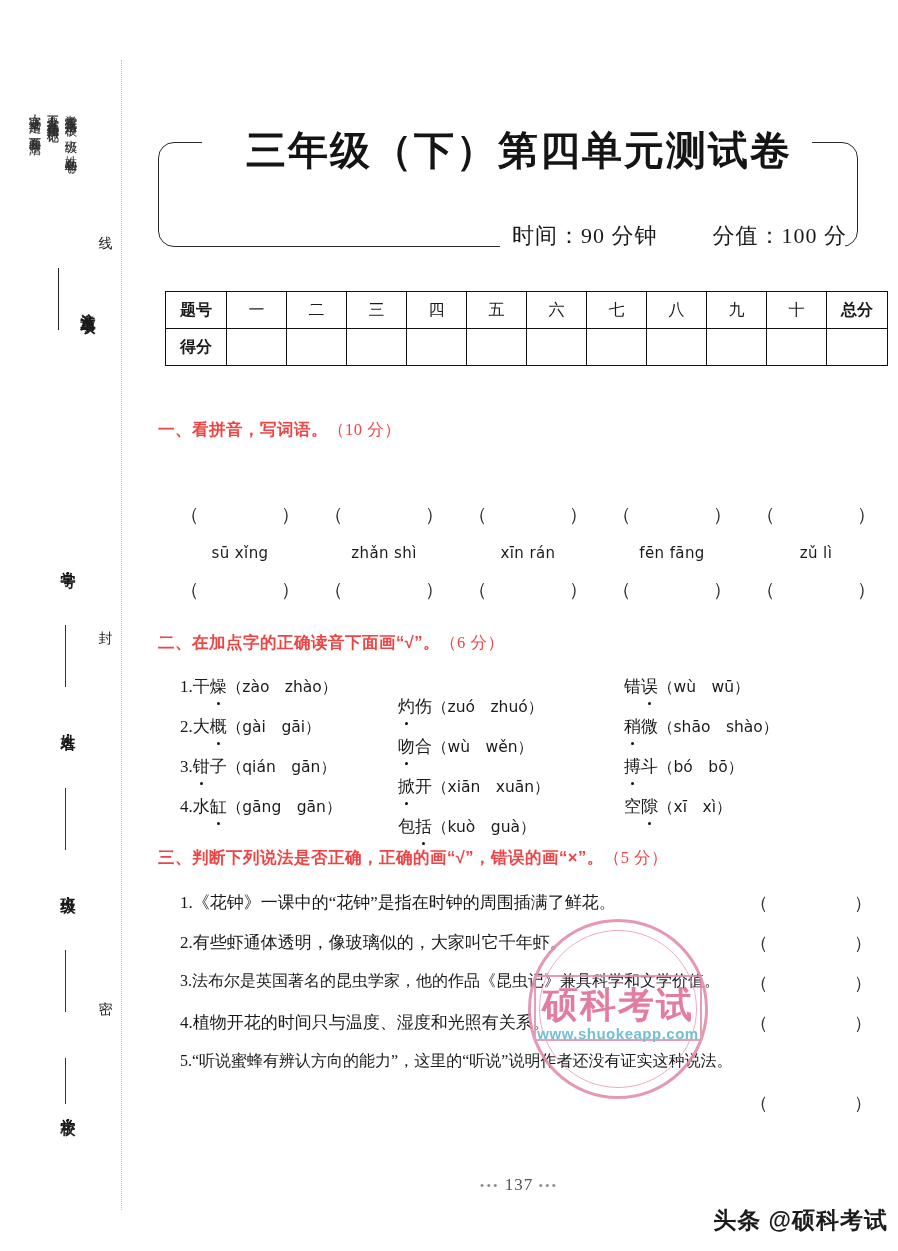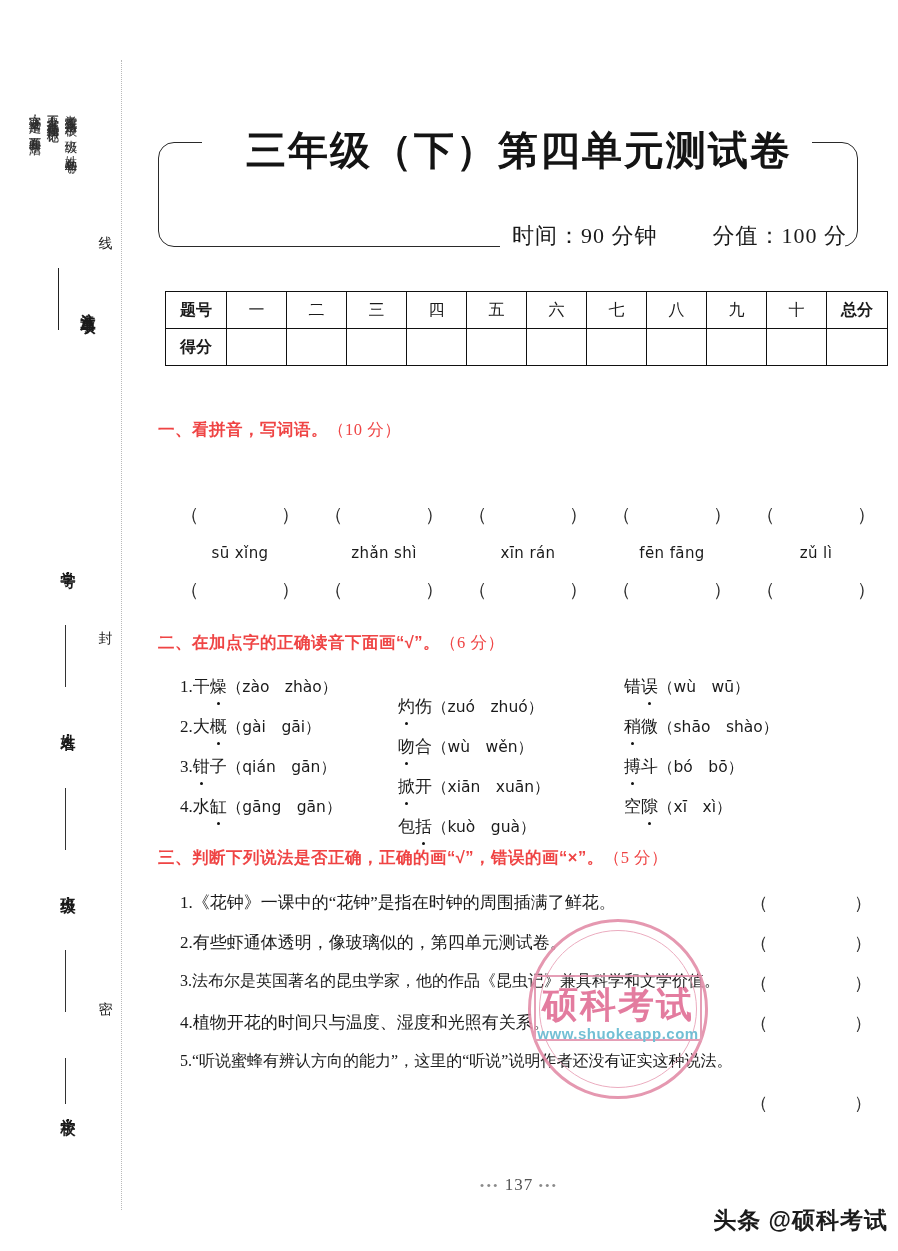--- a/index.html
+++ b/index.html
@@ -496,21 +496,21 @@
   <div class="sec-head" style="left:18px; top:840px;text-align:right;">
     <span>三、判断下列说法是否正确，正确的画“√”，错误的画“×”。</span><span class="pts">（5 分）</span>
   </div>
 
   <div class="q3-row" style="top:884px;">
     <span class="stext">1.</span><span class="stext">《花钟》一课中的“花钟”是指在时钟的周围插满了鲜花。</span>
   </div>
   <div class="q3-paren" style="left:610px; top:884px;">（　）</div>
 
   <div class="q3-row" style="top:924px;">
-    <span class="stext">2.</span><span class="stext">有些虾通体透明，像玻璃似的，第四单元测试卷。</span>
+    <span class="stext">2.</span><span class="stext">有些虾通体透明，像玻璃似的，大家叫它千年虾。</span>
   </div>
   <div class="q3-paren" style="left:610px; top:924px;">（　）</div>
 
   <div class="q3-row" style="top:964px; font-size:16px;">
     <span class="stext">3.</span><span class="stext">法布尔是英国著名的昆虫学家，他的作品《昆虫记》兼具科学和文学价值。</span>
   </div>
   <div class="q3-paren" style="left:610px; top:964px;">（　）</div>
 
   <div class="q3-row" style="top:1004px;">
     <span class="stext">4.</span><span class="stext">植物开花的时间只与温度、湿度和光照有关系。</span>

